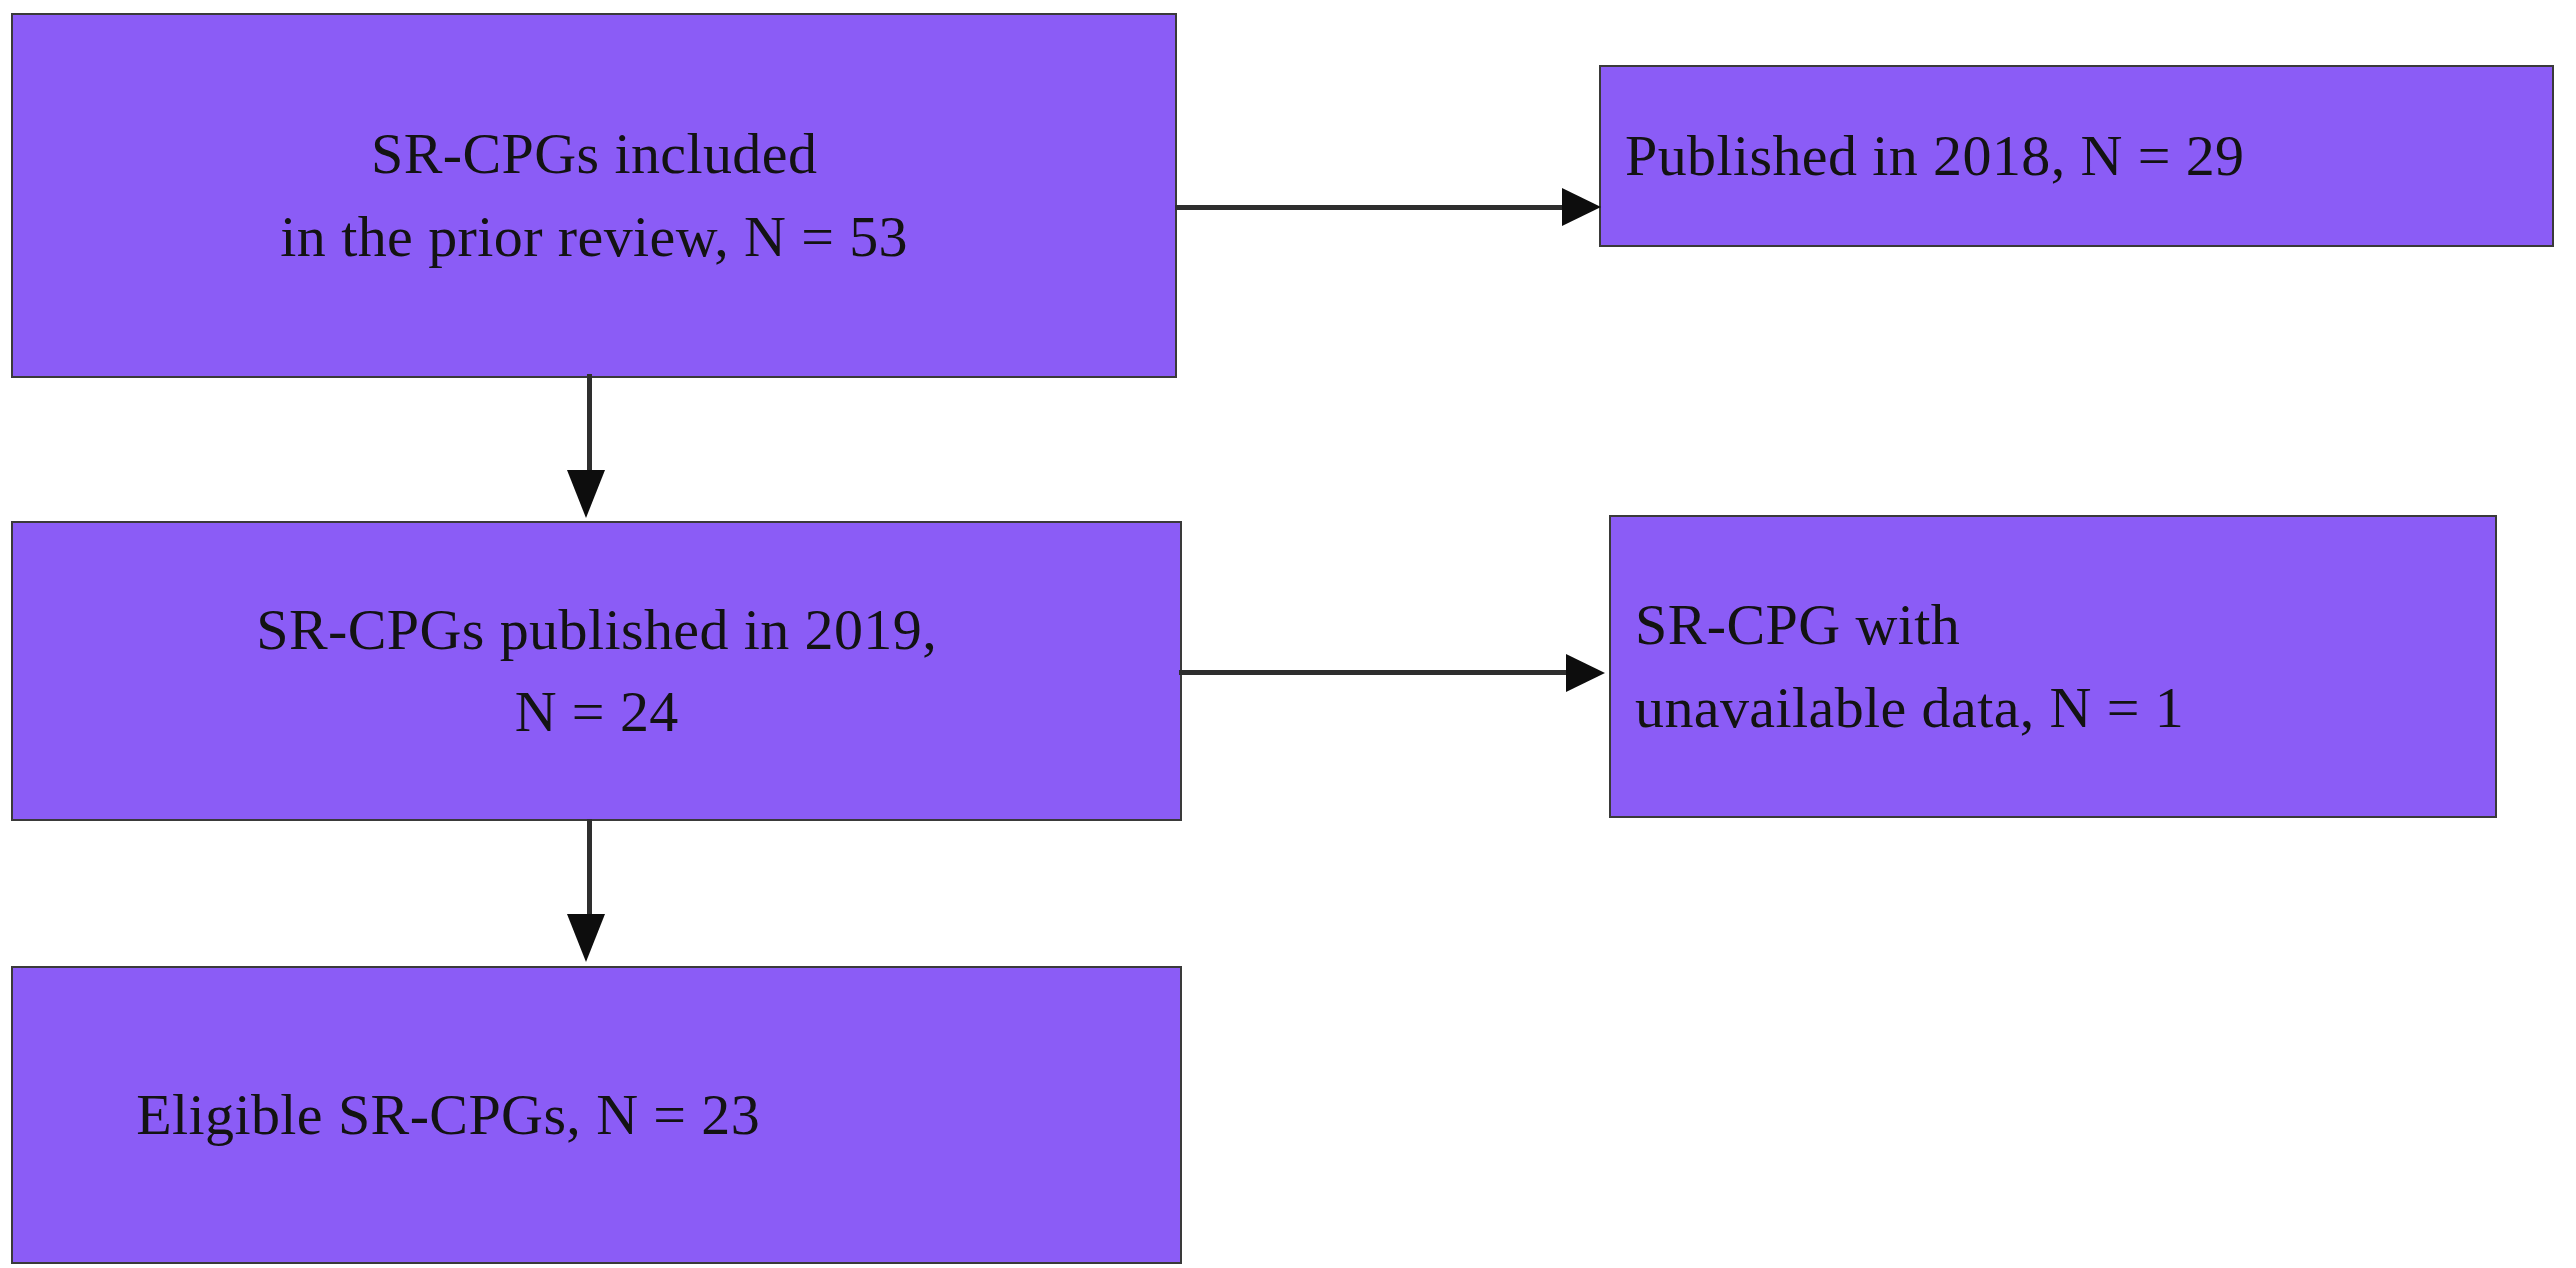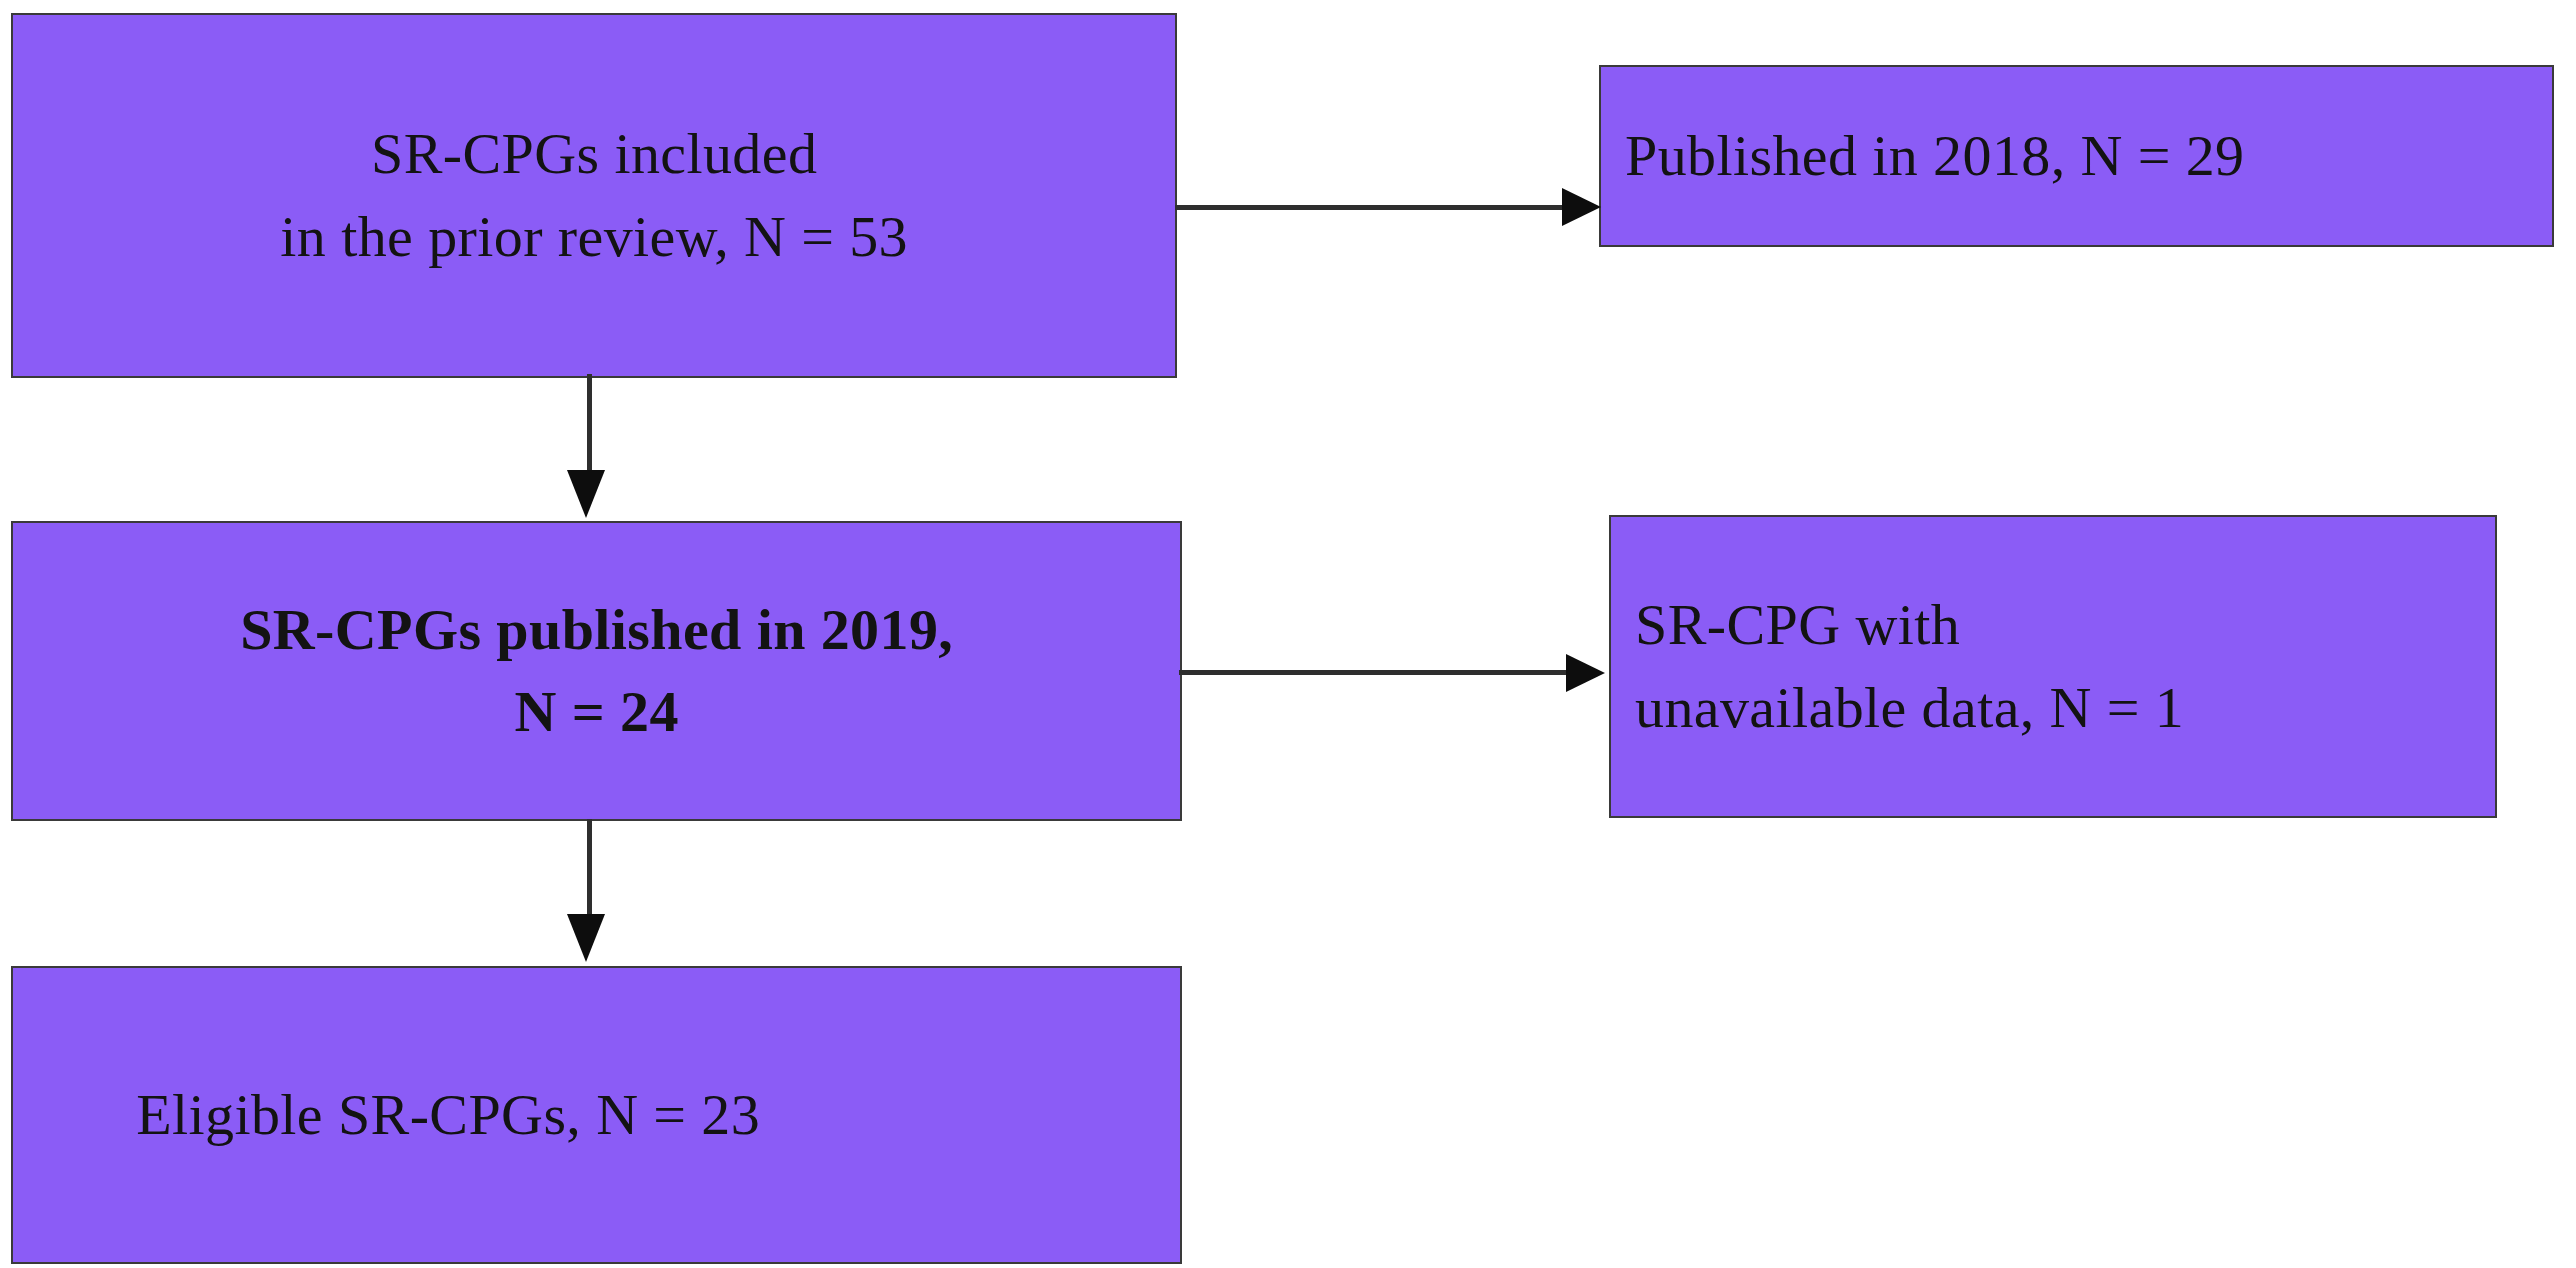--- a/index.html
+++ b/index.html
@@ -35,21 +35,21 @@
   .box-left .box-text { text-align: left; }
 
   
   #box-prior-review   { left: 11.2px;   top: 13px;   width: 1166px; height: 365px; }
   #box-prior-review .box-text { padding: 0 28px; }
 
   #box-published-2018 { left: 1599px; top: 65px;   width: 955px; height: 182px; }
   #box-published-2018 .box-text { padding: 0 24px; }
 
   #box-published-2019 { left: 11.2px;   top: 521px;  width: 1171px; height: 300px; }
-  #box-published-2019 .box-text { padding: 0 28px; font-weight: bold; }
+  #box-published-2019 .box-text { padding: 0 28px; }
 
   #box-unavailable    { left: 1609px; top: 515px;  width: 888px;  height: 303px; }
   #box-unavailable .box-text { padding: 0 24px; }
 
   #box-eligible       { left: 11.2px;   top: 966px; width: 1171px; height: 298px; }
   #box-eligible .box-text { padding: 0 0 0 123px; }
 
   
   .connector { position: absolute; }
   .h-line {

